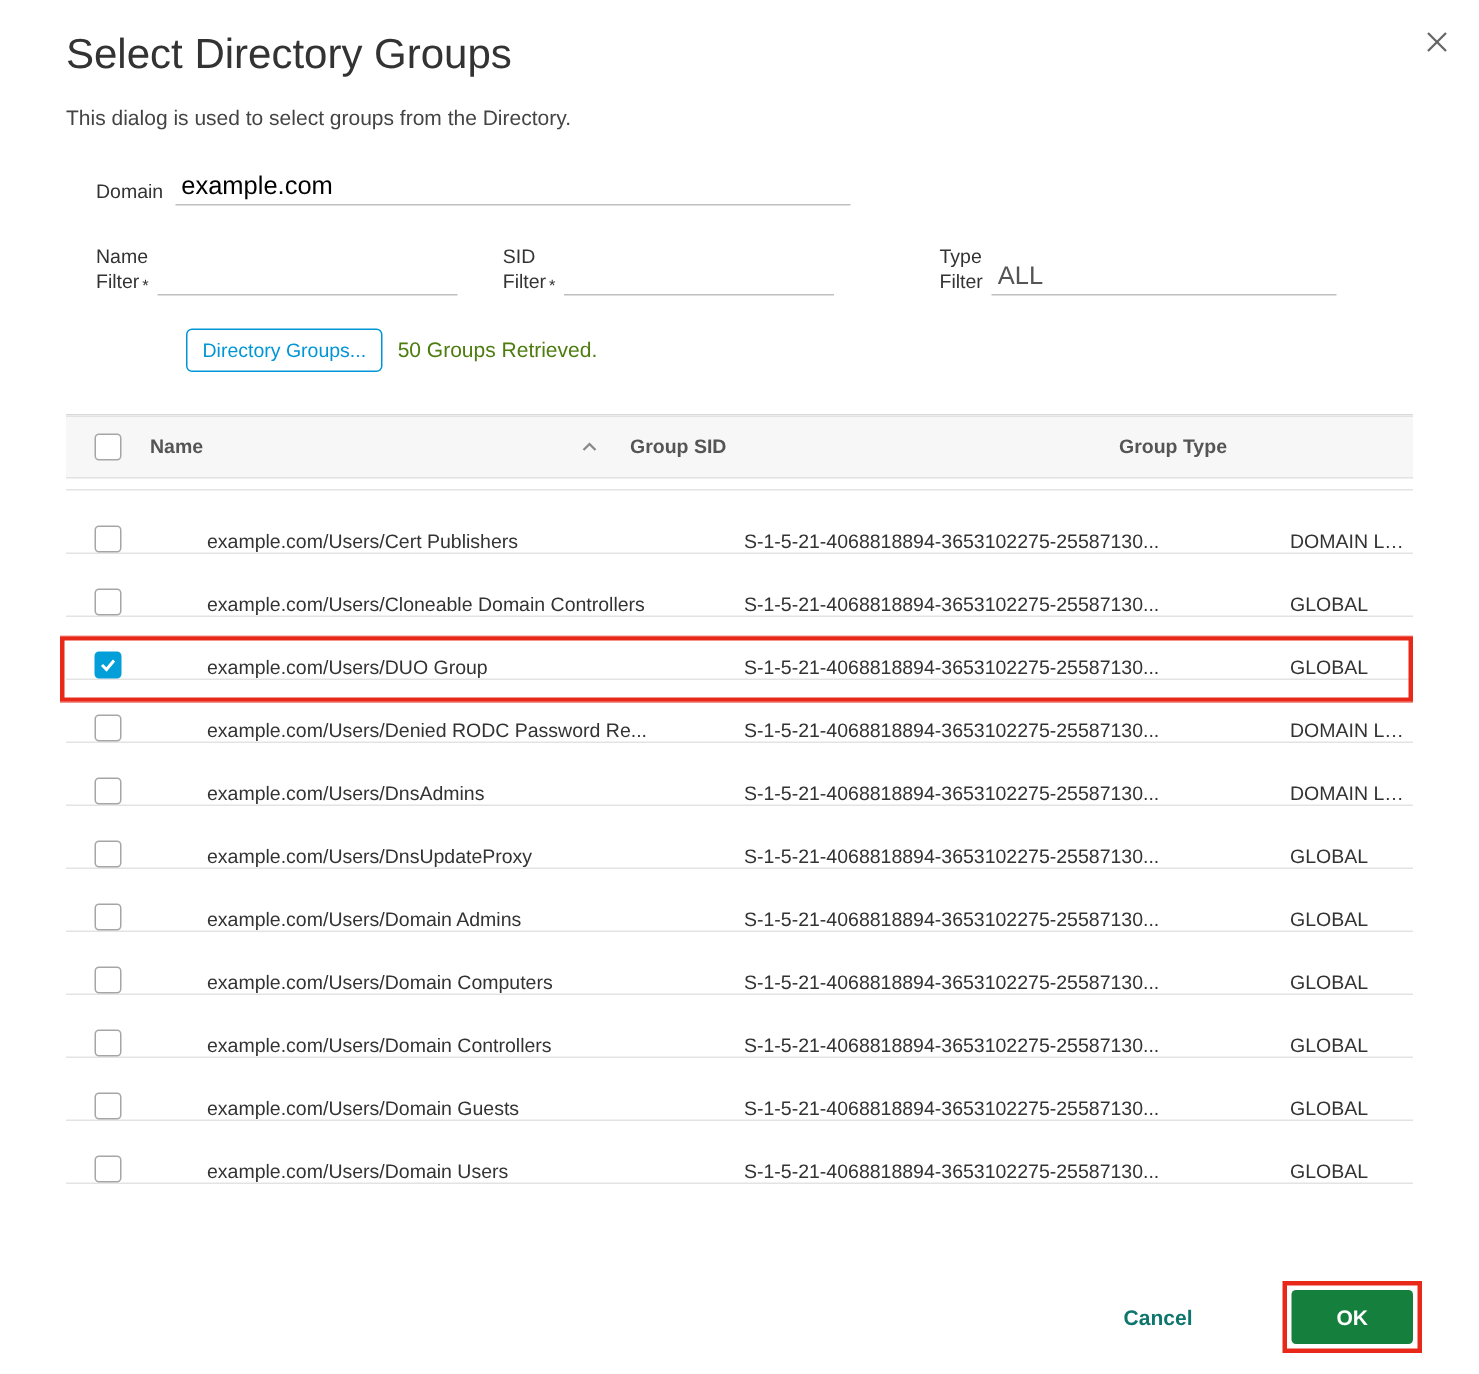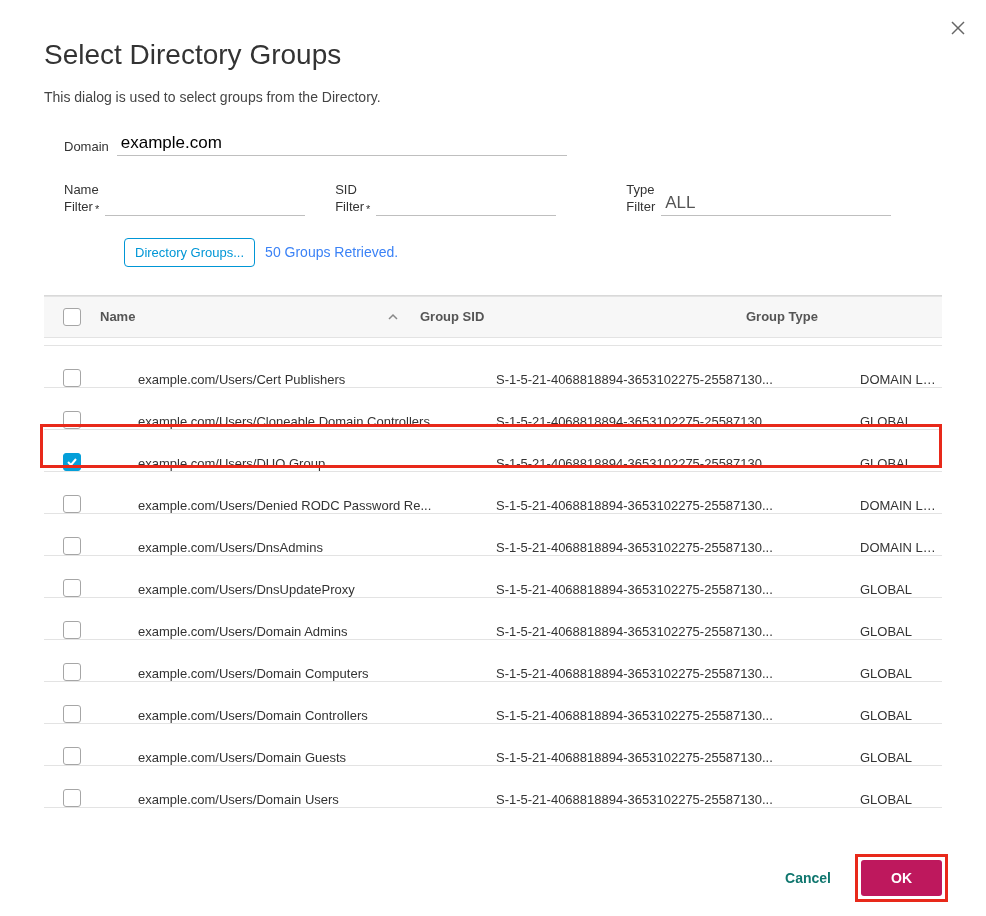--- a/index.html
+++ b/index.html
@@ -14,21 +14,21 @@
   }
   .close-icon {
     position: absolute;
     top: 20px;
     right: 20px;
     cursor: pointer;
     color: #666;
   }
   .close-icon svg { display:block; }
   .content {
-    padding: 39px 44px 20px 44px;
+    padding: 20px 44px 20px 44px;
   }
   h1.title {
     font-size: 28px;
     font-weight: 400;
     margin: 0 0 18px 0;
     color: #333;
   }
   .subtitle {
     font-size: 14px;
     color: #444;
@@ -76,21 +76,21 @@
   }
   .retrieve-btn {
     border: 1px solid #0096d6;
     border-radius: 4px;
     background: #fff;
     color: #0096d6;
     font-size: 13px;
     padding: 6px 10px;
     cursor: pointer;
   }
-  .status-text { font-size: 14px; color:#3b82f6; }
+  .status-text { font-size: 14px; color:#4d7c0f; }
   .table-wrap {
     border-top: 1px solid #d9d9d9;
   }
   .tbl-head {
     display: flex;
     align-items: center;
     background: #f7f7f7;
     border-top: 1px solid #e3e3e3;
     border-bottom: 1px solid #e3e3e3;
     height: 42px;
@@ -154,28 +154,29 @@
   .cancel-btn {
     color: #0f766e;
     font-size: 14px;
     font-weight: 600;
     background: none;
     border: none;
     cursor: pointer;
     padding: 8px 10px;
   }
   .ok-btn {
-    background: #be185d;
+    background: #15803d;
     color: #fff;
     border: none;
     border-radius: 3px;
     font-size: 14px;
     font-weight: 600;
     padding: 10px 30px;
     cursor: pointer;
+    margin-left: 36px;
   }
   .ok-highlight {
     position:absolute;
     border: 3px solid #e8291a;
     pointer-events:none;
   }
 </style>
 </head>
 <body>
 

